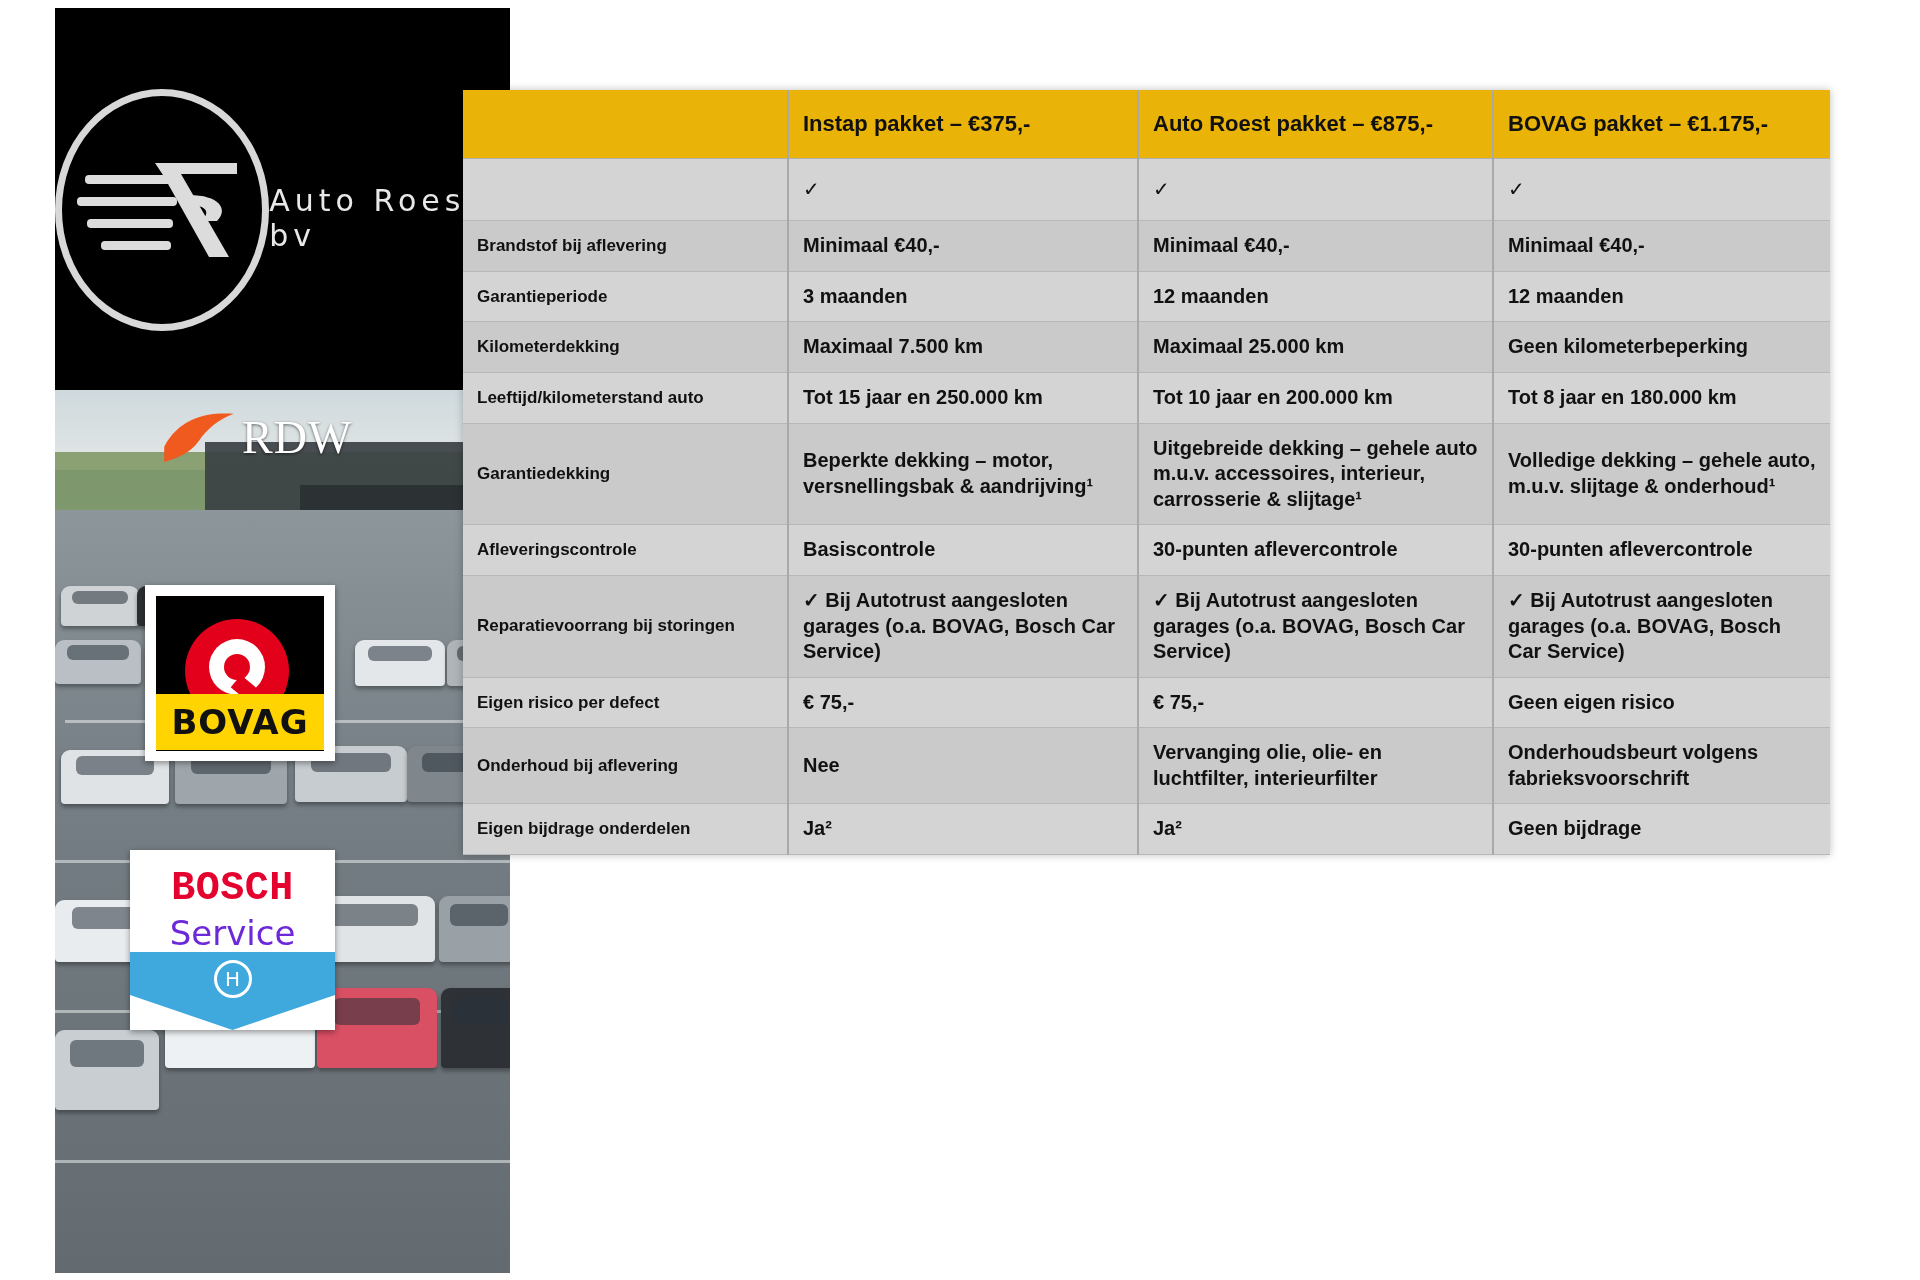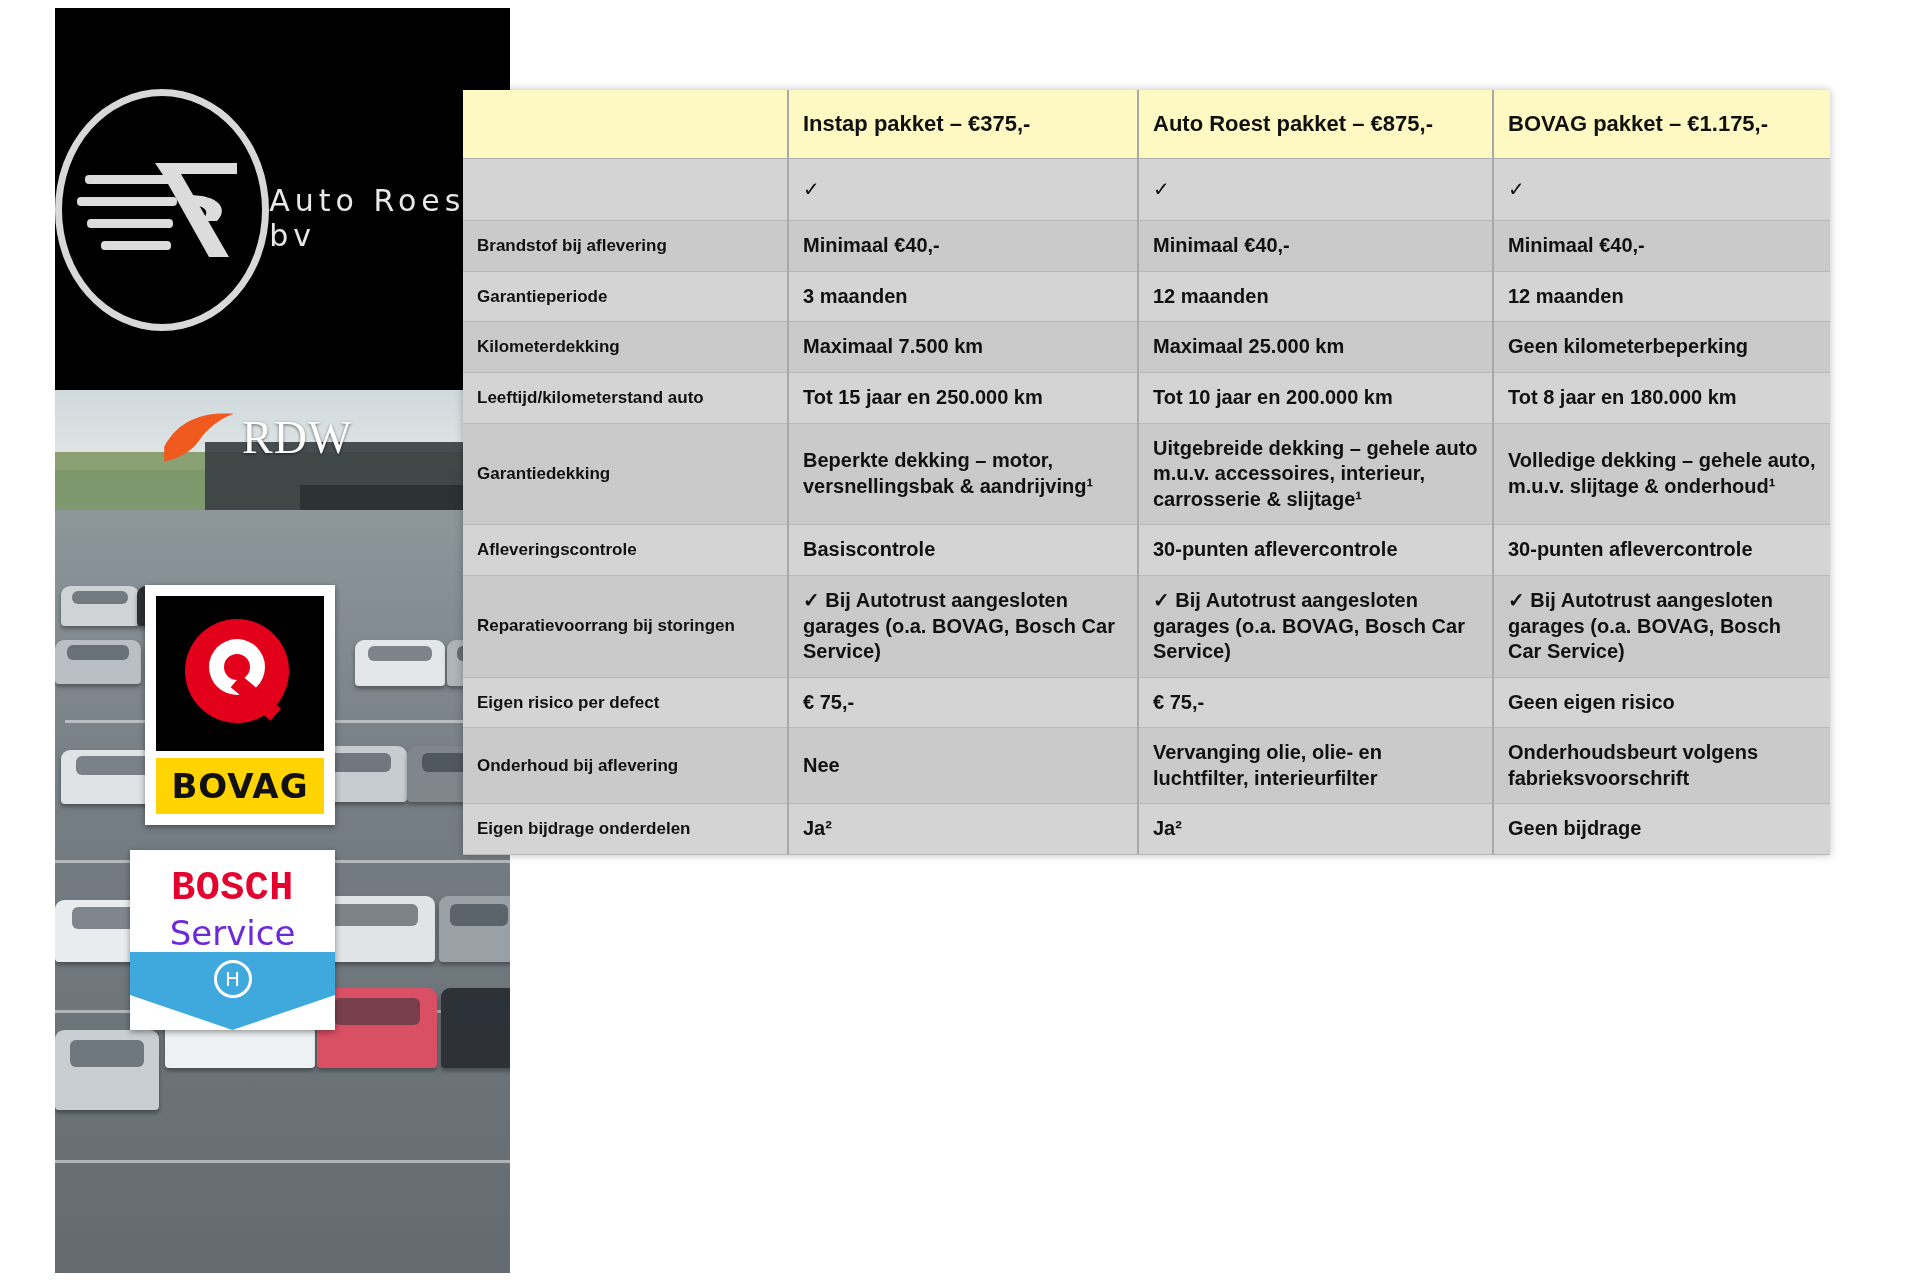--- a/index.html
+++ b/index.html
@@ -106,21 +106,21 @@
   .rdw-bird { width: 78px; height: 58px; }
   .rdw-text {
     font-family: "Liberation Serif", serif;
     font-size: 46px; color: #ffffff; letter-spacing: 1px;
     text-shadow: 0 1px 3px rgba(0,0,0,.6);
     margin-left: 4px;
   }
 
   .bovag-badge {
     position: absolute; left: 90px; top: 195px;
-    width: 190px; height: 240px;
+    width: 190px; height: 176px;
     background: #ffffff;
     box-shadow: 0 2px 6px rgba(0,0,0,.4);
   }
   .bovag-top {
     position: absolute; left: 11px; top: 11px; right: 11px; height: 155px;
     background: #000000;
     display: flex; align-items: center; justify-content: center;
   }
   .bovag-bottom {
     position: absolute; left: 11px; bottom: 11px; right: 11px; height: 56px;
@@ -205,21 +205,21 @@
   }
   .rowlabel {
     font-weight: bold;
     font-size: 17px;
   }
   .cellval { font-weight: bold; }
   .chk { font-size: 20px; }
 
   tbody tr:nth-child(odd) { background: #d4d4d4; }
   tbody tr:nth-child(even) { background: #cacaca; }
-  thead tr { background: #fef9c3; margin-left: 37px; }
+  thead tr { background: #eab308; margin-left: 37px; }
   .row-check { background: #d4d4d4 !important; }
 </style>
 </head>
 <body>
 
 <div class="page">
 
   <div class="left-col">
 
     <div class="logo-block">

